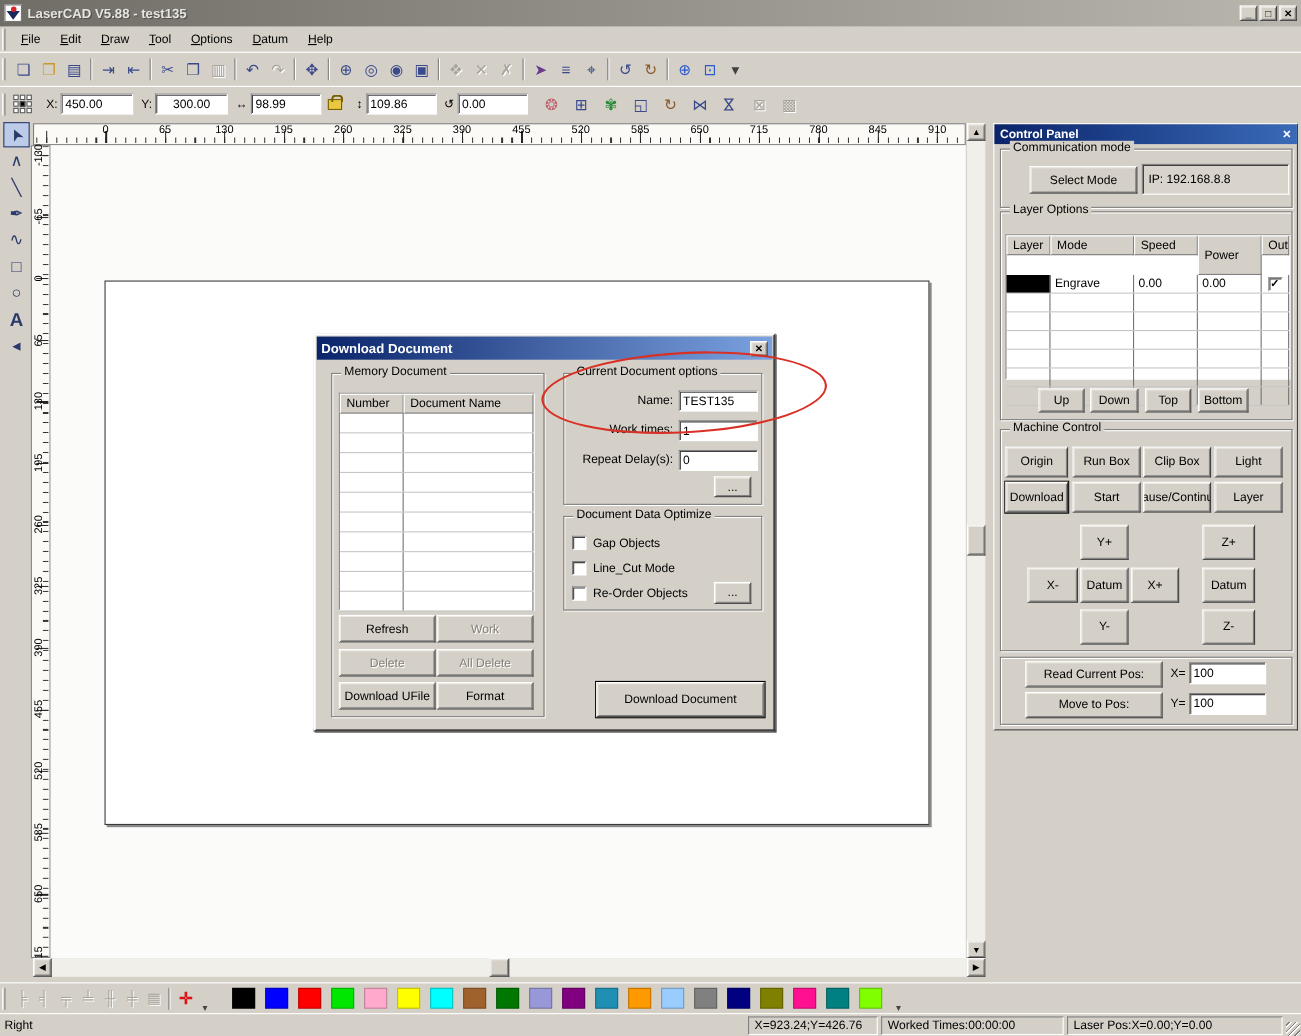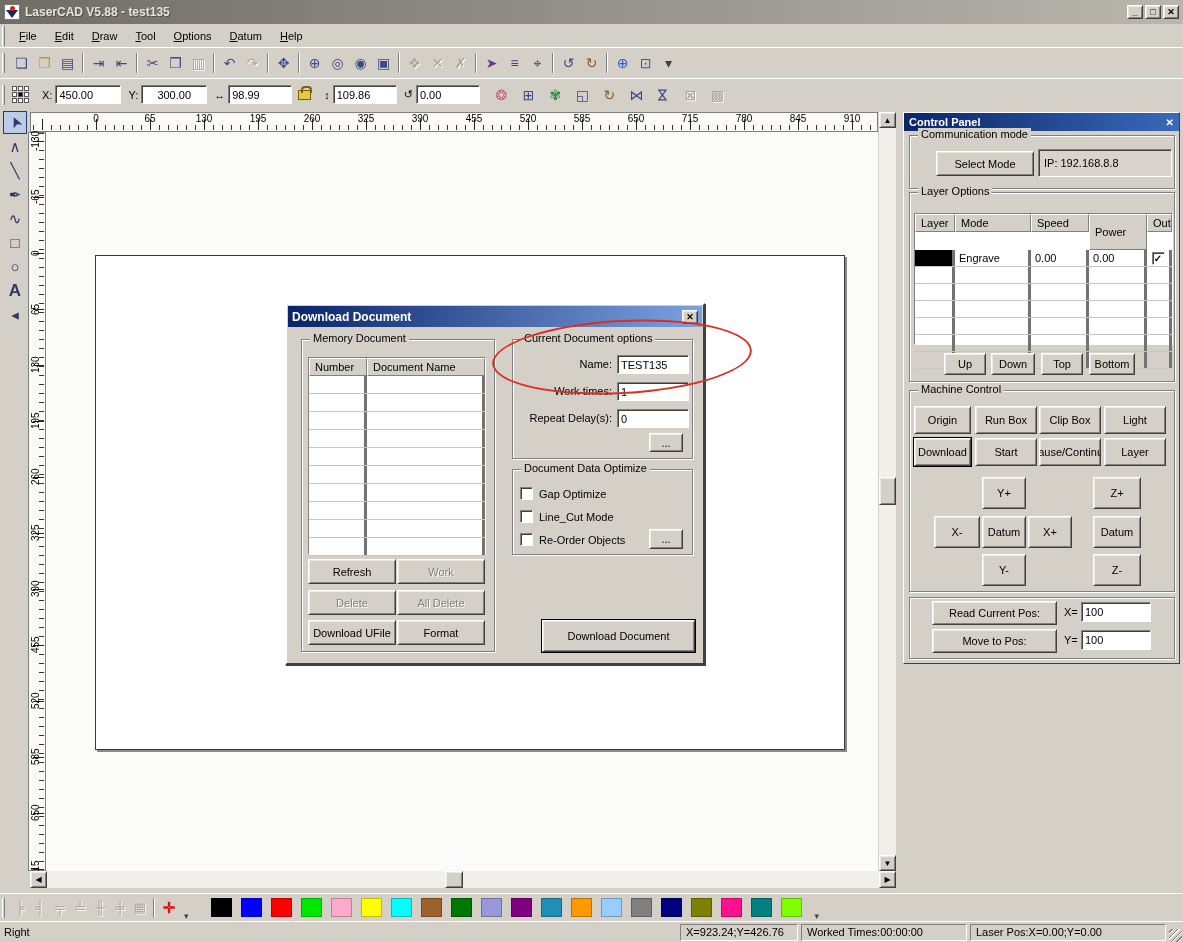--- a/index.html
+++ b/index.html
@@ -75,21 +75,21 @@
   
   #right-col { position:absolute; left:896px; top:110px; width:287px; height:783px; background:#d4d0c8; }
   #control-panel { position:absolute; left:903px; top:112px; width:277px; height:552px; background:#d4d0c8; border:1px solid; border-color:#ffffff #404040 #404040 #ffffff; }
   .panel-title { height:18px; background:linear-gradient(90deg,#0a246a,#3a6ab8); color:#fff; font-weight:bold; display:flex; align-items:center; padding:0 5px; }
   .panel-close { margin-left:auto; font-size:10px; color:#fff; }
   .cp-abs { position:absolute; }
   .tbl { position:absolute; background:#fff; border:1px solid; border-color:#808080 #ffffff #ffffff #808080; }
   .tbl-head { display:flex; }
   .th { background:#d4d0c8; border:1px solid; border-color:#ffffff #808080 #808080 #ffffff; display:flex; align-items:center; padding-left:5px; overflow:hidden; white-space:nowrap; }
   .tr { display:flex; border-bottom:1px solid #c6c6c6; }
-  .td { border-right:3px solid #737373; display:flex; align-items:center; padding-left:4px; overflow:hidden; white-space:nowrap; }
+  .td { border-right:1px solid #737373; display:flex; align-items:center; padding-left:4px; overflow:hidden; white-space:nowrap; }
   .cb { width:13px; height:13px; background:#fff; border:1px solid; border-color:#808080 #ffffff #ffffff #808080; box-shadow:inset 1px 1px 0 #404040; font-size:10px; font-weight:bold; display:flex; align-items:center; justify-content:center; }
 
   
   #dialog { position:absolute; left:285px; top:303px; width:420px; height:362px; background:#d4d0c8; border:2px solid; border-color:#ffffff #404040 #404040 #ffffff; box-shadow:1px 1px 0 #404040; z-index:50; }
   #dlg-title { height:21px; margin:1px; background:linear-gradient(90deg,#0a246a,#7ba2e0); display:flex; align-items:center; padding:0 4px; color:#fff; font-weight:bold; font-size:12px; }
   #dlg-close { margin-left:auto; width:16px; height:14px; font-size:9px; font-weight:bold; color:#000; }
   .dlg-abs { position:absolute; }
   #red-ellipse { position:absolute; left:492px; top:320px; width:260px; height:74px; border:2px solid #d93025; border-radius:50%; transform:rotate(-3deg); z-index:70; pointer-events:none; }
 
   
@@ -550,21 +550,21 @@
       <div class="dlg-abs" style="left: 230px; top: 107px; width: 95px; text-align: right;">Repeat Delay(s):</div>
       <input class="field" value="0" style="left: 330px; top: 104px; width: 72px; height: 19px;">
     </div>
   <div class="btn dlg-abs" style="left:362px;top:128px;width:34px;height:19px;">...</div>
 
   <div class="grp" style="left:225px;top:164px;width:181px;height:86px;">
     <span class="grp-label">Document Data Optimize</span>
   </div>
   <div id="optimize-checks">
       <div class="cb dlg-abs" style="left: 233px; top: 182px;"></div>
-      <span class="dlg-abs" style="left: 252px; top: 183px;">Gap Optimize</span>
+      <span class="dlg-abs" style="left: 252px; top: 183px;">Gap Objects</span>
       <div class="cb dlg-abs" style="left: 233px; top: 205px;"></div>
       <span class="dlg-abs" style="left: 252px; top: 206px;">Line_Cut Mode</span>
       <div class="cb dlg-abs" style="left: 233px; top: 228px;"></div>
       <span class="dlg-abs" style="left: 252px; top: 229px;">Re-Order Objects</span>
     </div>
   <div class="btn dlg-abs" style="left:362px;top:224px;width:34px;height:20px;">...</div>
 
   <div class="btn focused dlg-abs" style="left:255px;top:315px;width:153px;height:32px;">Download Document</div>
 </div>
 

